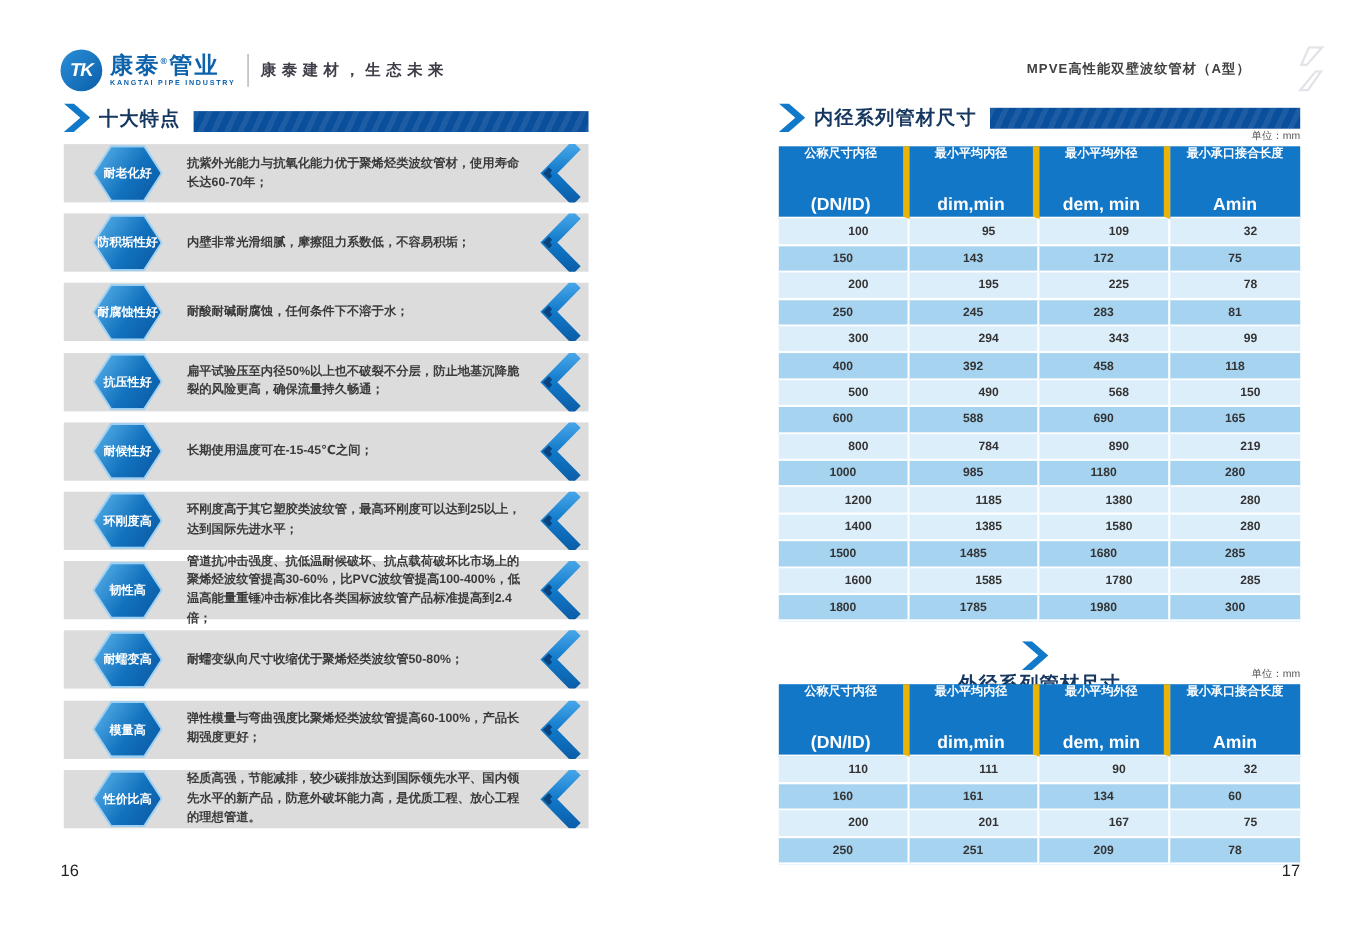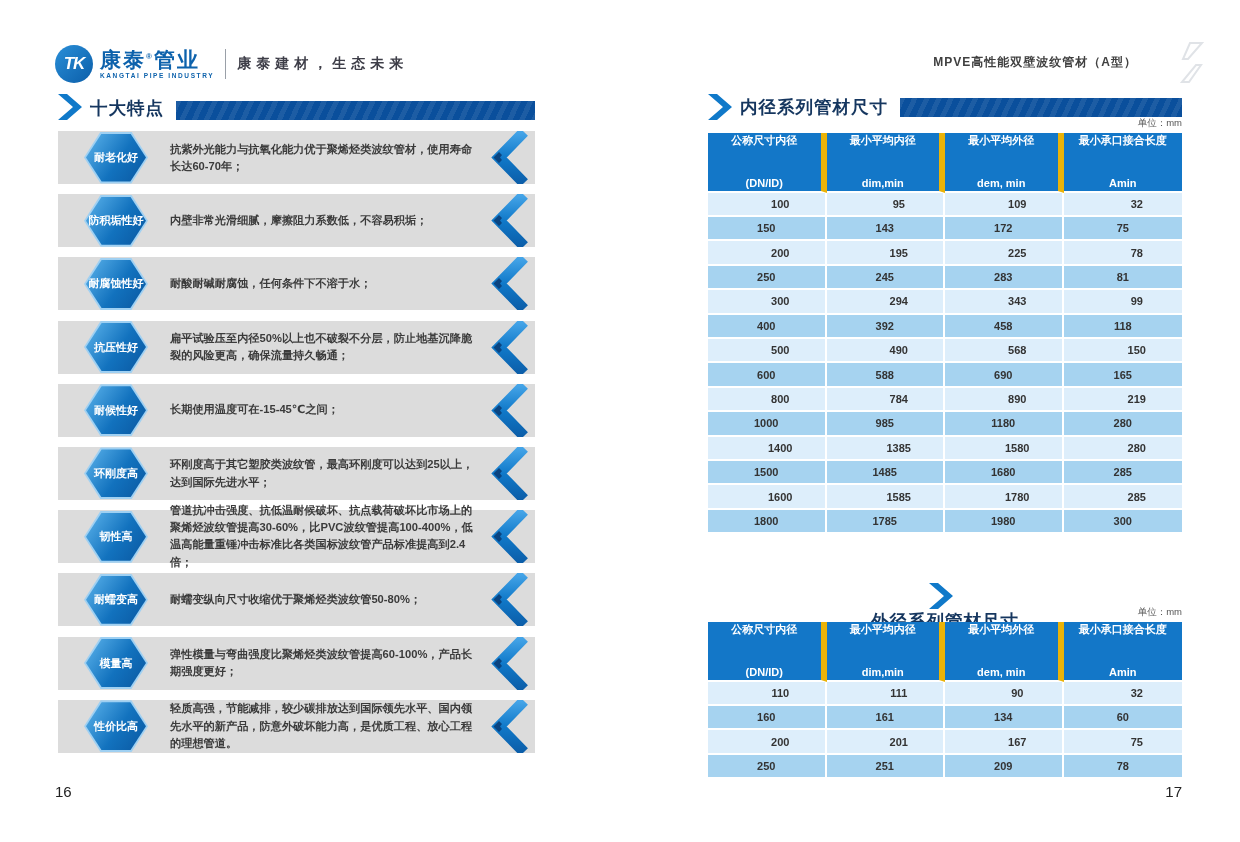--- a/index.html
+++ b/index.html
@@ -44,21 +44,21 @@
   .feature-text{position:absolute;left:112px;top:50%;transform:translateY(-50%);width:305px;
       font-size:11.2px;line-height:1.55;color:#3b3b3b;font-weight:600;}
   .feature-chevron{position:absolute;right:5px;top:0;height:53px;width:42px;}
 
   
   .dim-table{position:absolute;left:708px;width:474px;border-collapse:separate;border-spacing:0;table-layout:fixed;}
   .dim-table th{background:#1377c8;color:#fff;font-size:11px;font-weight:bold;height:35px;
       padding:0;text-align:center;line-height:1.35;vertical-align:middle;
       border-right:6px solid #eab308;border-bottom:2px solid #fff;}
   .dim-table th:last-child{border-right:none;}
-  .dim-table th .en{font-size:11px;margin-top:28px;}
+  .dim-table th .en{font-size:16px;margin-top:28px;}
   .dim-table td{height:22.4px;padding:0;text-align:center;font-size:11px;font-weight:600;color:#333;
       border-right:2px solid #fff;border-bottom:2px solid #fff;}
   .dim-table td:last-child{border-right:none;}
   .dim-table tr.light td{background:#ddeefb;padding-left:28px;}
   .dim-table tr.dark td{background:#a6d3f0;}
 
   
   .page-num{position:absolute;bottom:42px;font-size:15px;color:#222;}
   .page-num.left{left:55px;}
   .page-num.right{right:58px;}
@@ -409,20 +409,26 @@
           <td>890</td>
           <td>219</td>
         </tr>
         <tr class="dark">
           <td>1000</td>
           <td>985</td>
           <td>1180</td>
           <td>280</td>
         </tr>
         <tr class="light">
+          <td>1200</td>
+          <td>1185</td>
+          <td>1380</td>
+          <td>280</td>
+        </tr>
+        <tr class="light">
           <td>1400</td>
           <td>1385</td>
           <td>1580</td>
           <td>280</td>
         </tr>
         <tr class="dark">
           <td>1500</td>
           <td>1485</td>
           <td>1680</td>
           <td>285</td>

